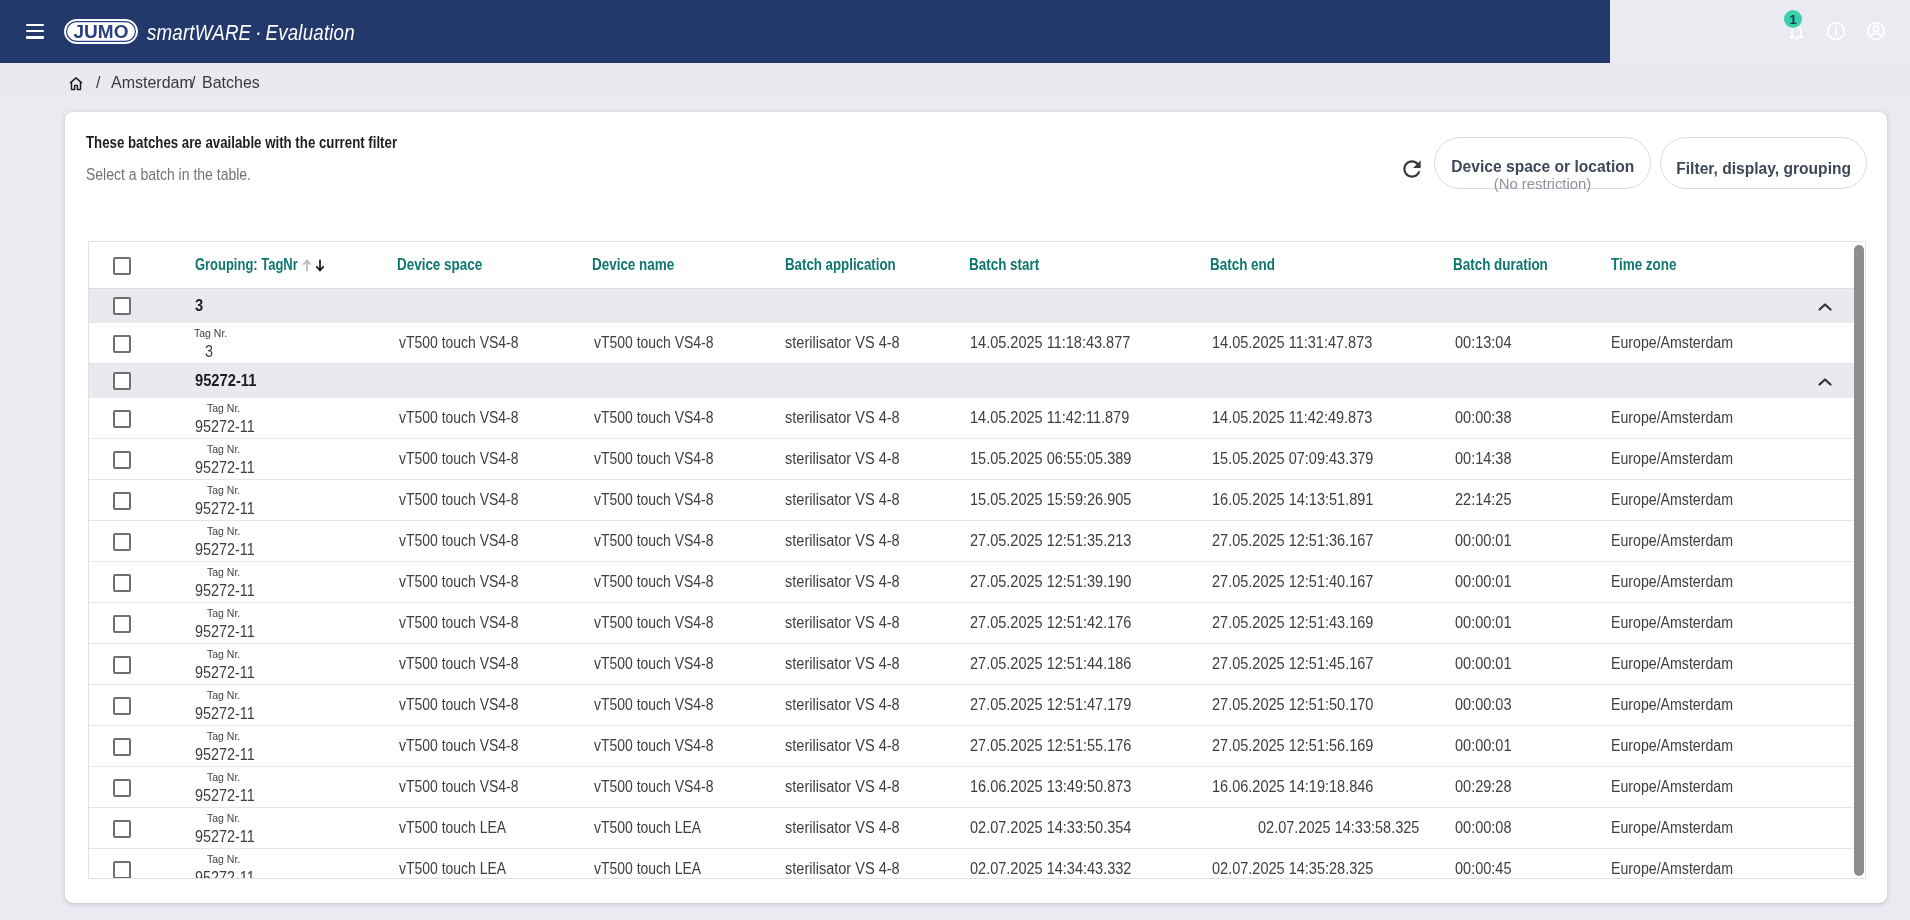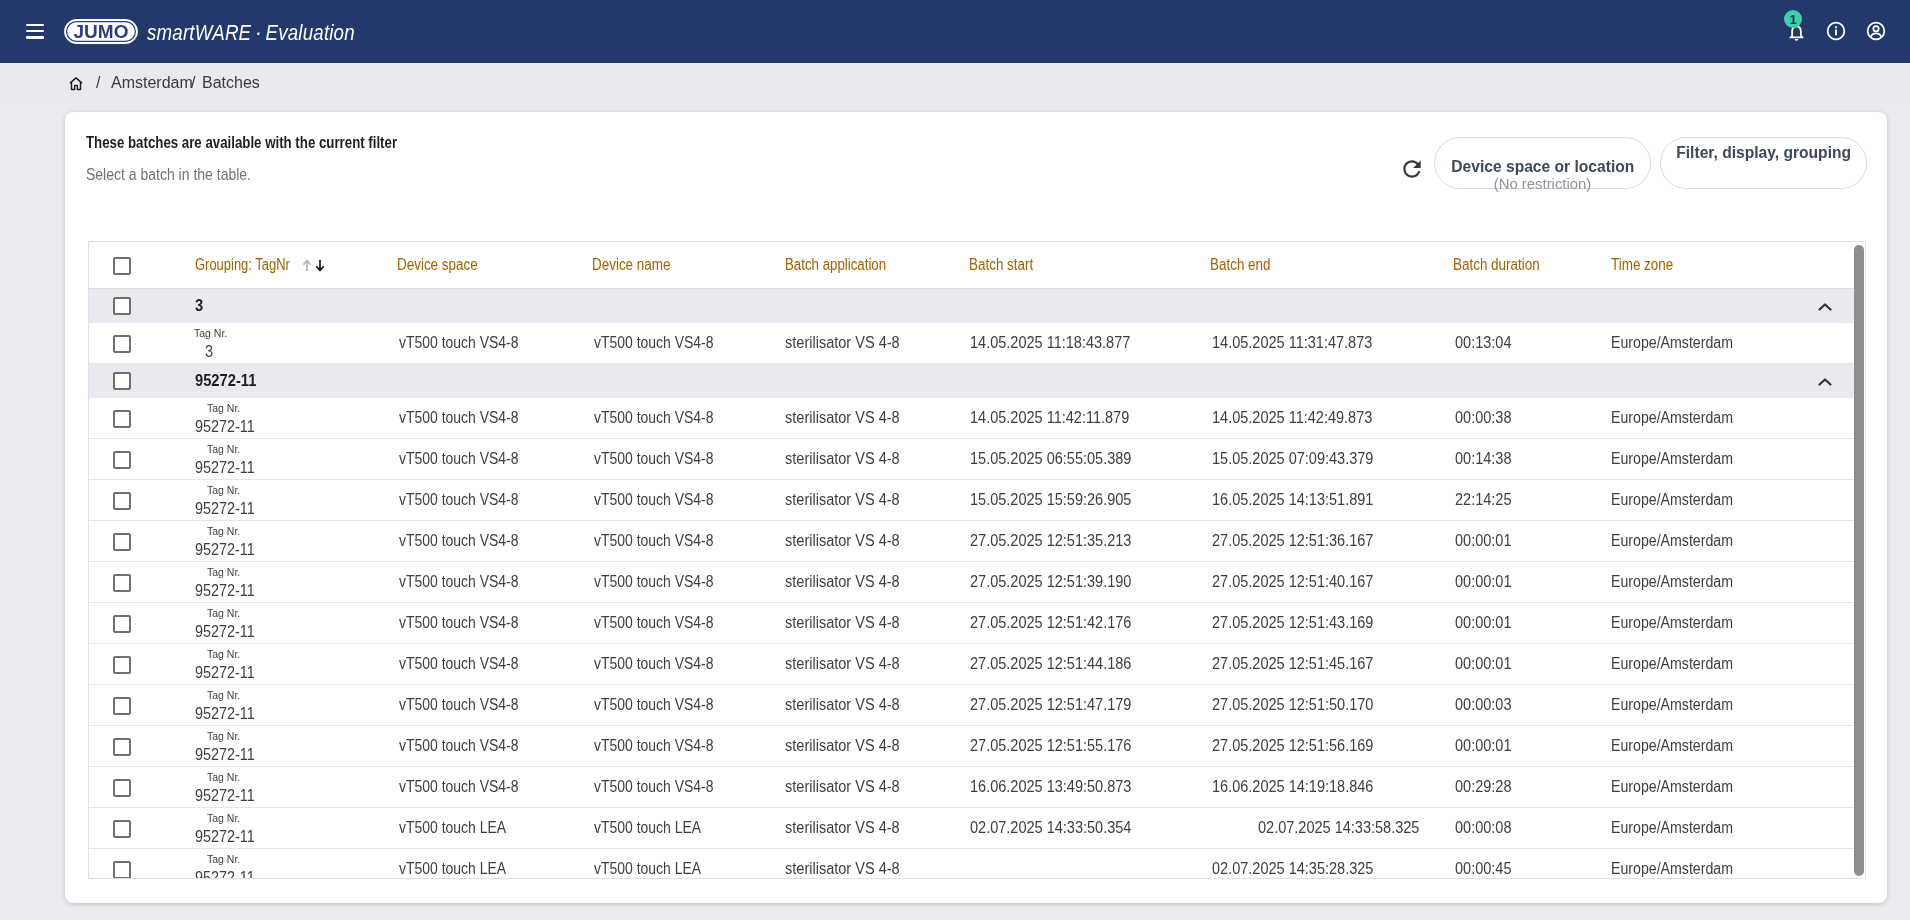--- a/index.html
+++ b/index.html
@@ -1,16 +1,16 @@
 <!DOCTYPE html>
 <html><head><meta charset="utf-8"><style>
 * { margin:0; padding:0; box-sizing:border-box; }
 html,body { width:1910px; height:920px; overflow:hidden; background:#e9ebf1;
   font-family:"Liberation Sans",sans-serif; }
-.nav { position:absolute; left:0; top:0; width:1910px; height:63px; background:#24396b; }
+.nav { position:absolute; left:0; top:0; width:1610px; height:63px; background:#24396b; }
 .crumb { position:absolute; left:0; top:63px; width:1910px; height:38px; background:#e8eaf0; }
 .card { position:absolute; left:65px; top:112px; width:1822px; height:791px; background:#fff;
   border-radius:8px; box-shadow:0 1px 4px rgba(40,40,60,.22); }
 .burger { position:absolute; left:26px; top:24px; width:18px; height:15px; }
 .burger div { position:absolute; left:0; width:18px; height:2.2px; background:#fff; border-radius:1px; }
 .brandtxt { position:absolute; left:147px; top:21px; font-size:22px; font-style:italic; color:#fff;
   font-weight:500; letter-spacing:.2px; line-height:24px; }
 .brandtxt span { display:inline-block; white-space:nowrap; transform-origin:0 50%; transform:scaleX(.852); }
 .nico { position:absolute; top:21px; }
 .badge { position:absolute; left:1784px; top:10px; width:18px; height:18px; border-radius:50%;
@@ -21,25 +21,25 @@
 .t2 { position:absolute; left:86px; top:166px; font-size:16px; color:#737373; }
 .t2 span { display:inline-block; white-space:nowrap; transform-origin:0 50%; transform:scaleX(.875); }
 .btn { position:absolute; top:137px; height:52px; background:#fff; border:1px solid #d8dbe2;
   border-radius:26px; text-align:center; }
 .btn1 { left:1434px; width:217px; }
 .btn2 { left:1660px; width:207px; }
 .btl { display:block; font-size:16px; font-weight:bold; color:#3e4857; }
 .btl span { display:inline-block; white-space:nowrap; transform-origin:50% 50%; transform:scaleX(.975); }
 .bts { display:block; font-size:14.9px; color:#8d939f; }
 .btn1 .btl { margin-top:20px; }
-.btn2 .btl { margin-top:6px; }
+.btn2 .btl { margin-top:22px; }
 .tbl { position:absolute; left:88px; top:241px; width:1778px; height:638px;
   border:1px solid #dfe1e5; background:#fff; overflow:hidden; }
 .thead { position:relative; width:1765px; height:47px; border-bottom:1px solid #d9dbdf; }
-.h { position:absolute; top:0; line-height:46px; font-size:16px; font-weight:normal; color:#a16207; white-space:nowrap; }
+.h { position:absolute; top:0; line-height:46px; font-size:16px; font-weight:bold; color:#0f766e; white-space:nowrap; }
 .hs { display:inline-block; white-space:nowrap; transform-origin:0 50%; }
 .sarr { position:absolute; top:16.5px; width:10px; height:13px; }
 .gr { position:relative; width:1765px; height:34px; background:#e9eaf0; }
 .glbl { position:absolute; left:106px; top:0; line-height:33px; font-size:16px; font-weight:bold; color:#1d1d1d; white-space:nowrap; }
 .sgrp { display:inline-block; white-space:nowrap; transform-origin:0 50%; transform:scaleX(.919); }
 .chev { position:absolute; left:1729px; top:13.5px; width:14px; height:8px; }
 .dr { position:relative; width:1765px; height:41px; border-bottom:1px solid #e5e6ea; background:#fff; }
 .c { position:absolute; top:0; line-height:40px; font-size:16px; color:#3e3e3e; white-space:nowrap; }
 .c span { display:inline-block; white-space:nowrap; transform-origin:0 50%; }
 .sdev { transform:scaleX(.872); }
@@ -277,18 +277,19 @@
       <span class="c" style="left:1366px"><span class="snum">00:00:08</span></span>
       <span class="c" style="left:1522px"><span class="seur">Europe/Amsterdam</span></span>
     </div>
 <div class="dr">
       <span class="cb" style="top:11.5px"></span>
       <span class="tlab" style="left:118px">Tag Nr.</span>
       <span class="tval" style="left:106px"><span class="sval">95272-11</span></span>
       <span class="c" style="left:310px"><span class="sdev">vT500 touch LEA</span></span>
       <span class="c" style="left:505px"><span class="sdev">vT500 touch LEA</span></span>
       <span class="c" style="left:696px"><span class="sapp">sterilisator VS 4-8</span></span>
+      <span class="c" style="left:881px"><span class="snum">02.07.2025 14:34:43.332</span></span>
       <span class="c" style="left:1123px"><span class="snum">02.07.2025 14:35:28.325</span></span>
       <span class="c" style="left:1366px"><span class="snum">00:00:45</span></span>
       <span class="c" style="left:1522px"><span class="seur">Europe/Amsterdam</span></span>
     </div>
   <div class="sbar"></div>
 </div>
 
 </body></html>

